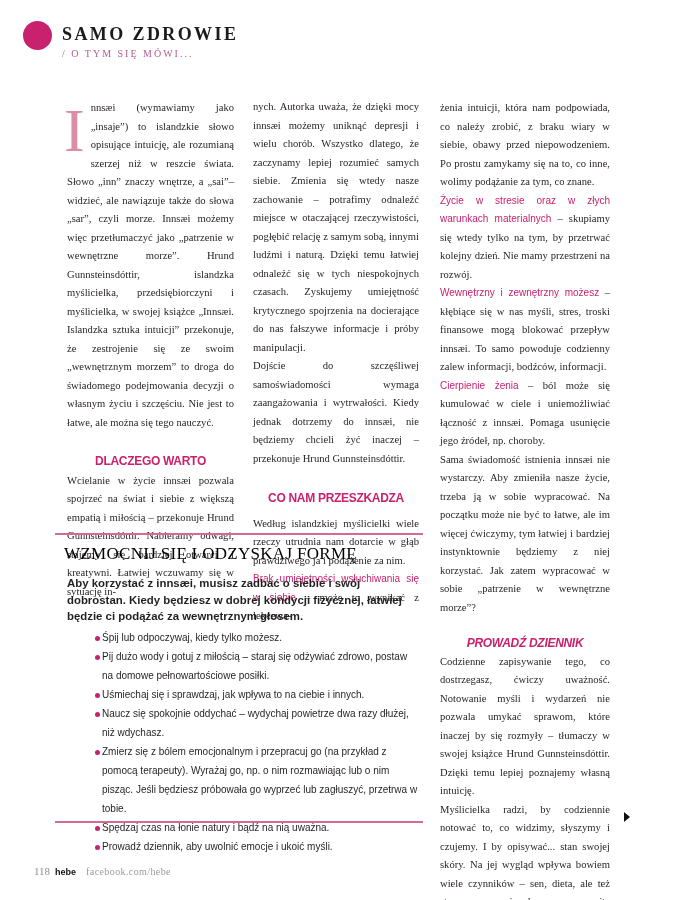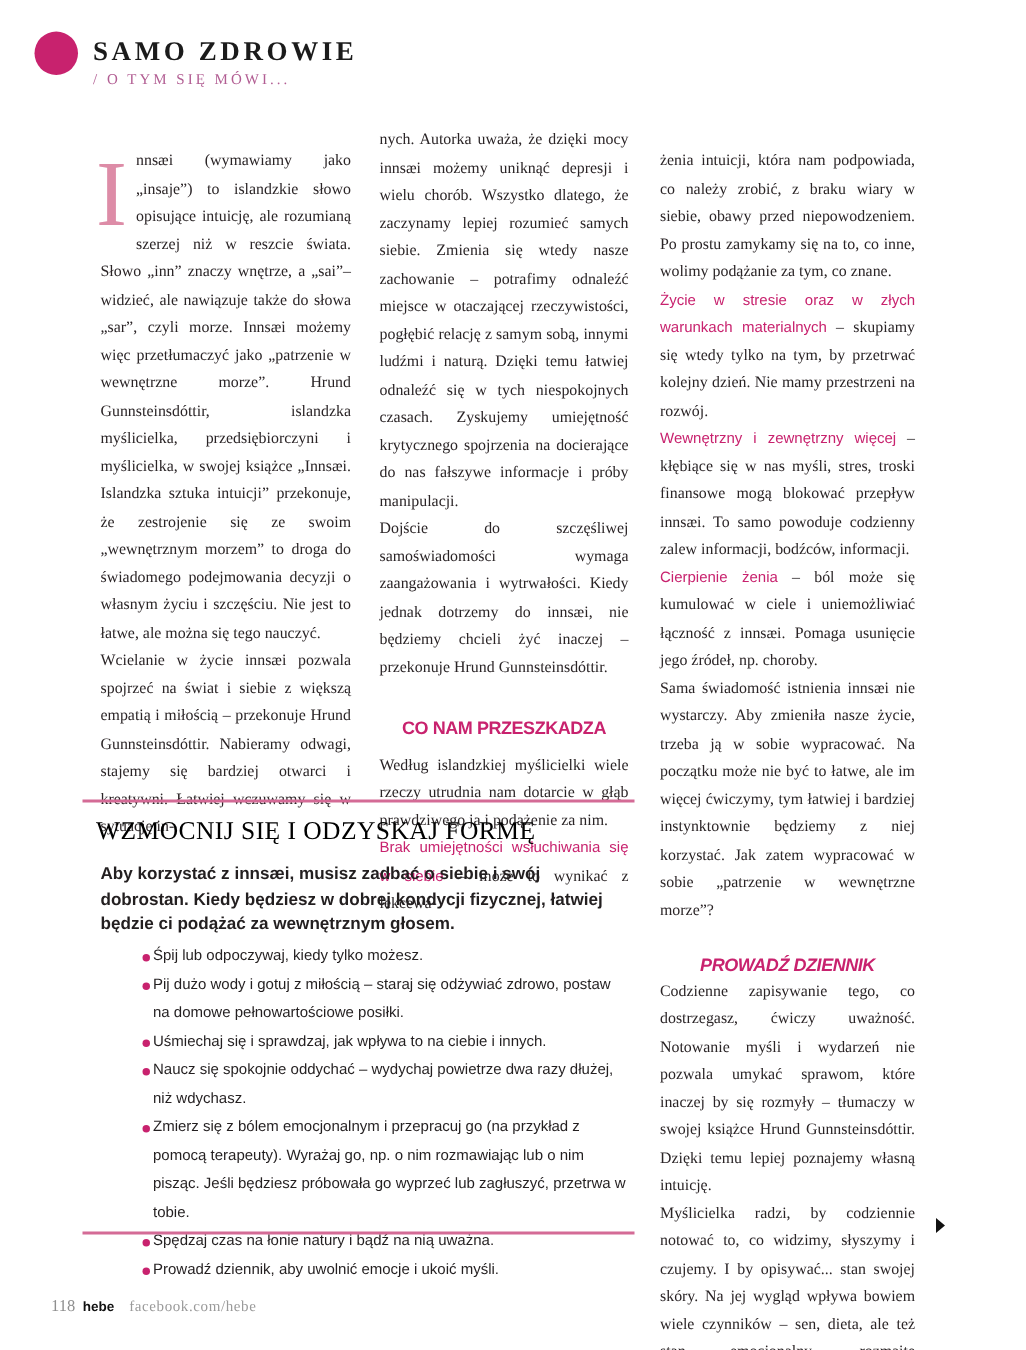--- a/index.html
+++ b/index.html
@@ -6,21 +6,21 @@
   html, body { width: 684px; height: 900px; background: #ffffff; overflow: hidden; }
   body { position: relative; font-family: "Liberation Serif", serif; color: #2a2426; }
 
   .header-dot { position: absolute; left: 23px; top: 21px; width: 29px; height: 29px; border-radius: 50%; background: #c8226e; }
   .section-title { position: absolute; left: 62px; top: 24px; font-family: "Liberation Serif", serif; font-weight: bold; font-size: 18px; letter-spacing: 2.4px; color: #1b1b1b; white-space: nowrap; }
   .section-sub { position: absolute; left: 62px; top: 48px; font-family: "Liberation Serif", serif; font-size: 10px; letter-spacing: 2px; color: #b25e93; white-space: nowrap; }
 
   .col { position: absolute; font-size: 10.6px; line-height: 18.5px; color: #2a2426; text-align: justify; }
   .col p { margin: 0; }
   .col1 { left: 67px; top: 99px; width: 167px; }
-  .col2 { left: 253px; top: 85px; width: 166px; }
+  .col2 { left: 253px; top: 98px; width: 166px; }
   .col3 { left: 440px; top: 99px; width: 170px; }
 
   .dropcap { float: left; font-family: "Liberation Serif", serif; font-size: 62px; line-height: 52px; height: 54px; color: #dd8ca7; margin: 3px 6px 0 -3px; padding-top: 2px; }
 
   .subhead { font-family: "Liberation Sans", sans-serif; font-weight: bold; font-size: 12px; color: #c8226e; text-align: center; letter-spacing: -0.3px; }
   .col1 .subhead { margin-top: 20px; margin-bottom: 1px; }
   .col2 .subhead { margin-top: 21px; margin-bottom: 7px; }
   .hl { font-family: "Liberation Sans", sans-serif; font-weight: normal; color: #c8226e; font-size: 10px; }
 
   .rule { position: absolute; height: 2px; background: #d46b96; }
@@ -45,35 +45,36 @@
 </style>
 </head>
 <body>
 
 <div class="header-dot"></div>
 <div class="section-title">SAMO ZDROWIE</div>
 <div class="section-sub">/ O TYM SIĘ MÓWI...</div>
 
 <div class="col col1">
   <p><span class="dropcap">I</span><span>nnsæi (wymawiamy jako „insaje”) to islandzkie słowo opisujące intuicję, ale rozumianą szerzej niż w reszcie świata. Słowo „inn” znaczy wnętrze, a „sai”– widzieć, ale nawiązuje także do słowa „sar”, czyli morze. Innsæi możemy więc przetłumaczyć jako „patrzenie w wewnętrzne morze”. Hrund Gunnsteinsdóttir, islandzka myślicielka, przedsiębiorczyni i myślicielka, w swojej książce „Innsæi. Islandzka sztuka intuicji” przekonuje, że zestrojenie się ze swoim „wewnętrznym morzem” to droga do świadomego podejmowania decyzji o własnym życiu i szczęściu. Nie jest to łatwe, ale można się tego nauczyć.</span></p>
+  <div class="subhead">DLACZEGO WARTO</div>
   <p>Wcielanie w życie innsæi pozwala spojrzeć na świat i siebie z większą empatią i miłością – przekonuje Hrund Gunnsteinsdóttir. Nabieramy odwagi, stajemy się bardziej otwarci i kreatywni. Łatwiej wczuwamy się w sytuację in-</p>
 </div>
 
 <div class="col col2">
   <p>nych. Autorka uważa, że dzięki mocy innsæi możemy uniknąć depresji i wielu chorób. Wszystko dlatego, że zaczynamy lepiej rozumieć samych siebie. Zmienia się wtedy nasze zachowanie – potrafimy odnaleźć miejsce w otaczającej rzeczywistości, pogłębić relację z samym sobą, innymi ludźmi i naturą. Dzięki temu łatwiej odnaleźć się w tych niespokojnych czasach. Zyskujemy umiejętność krytycznego spojrzenia na docierające do nas fałszywe informacje i próby manipulacji.</p>
   <p>Dojście do szczęśliwej samoświadomości wymaga zaangażowania i wytrwałości. Kiedy jednak dotrzemy do innsæi, nie będziemy chcieli żyć inaczej – przekonuje Hrund Gunnsteinsdóttir.</p>
   <div class="subhead">CO NAM PRZESZKADZA</div>
   <p>Według islandzkiej myślicielki wiele rzeczy utrudnia nam dotarcie w głąb prawdziwego ja i podążenie za nim.</p>
   <p><span class="hl">Brak umiejętności wsłuchiwania się w siebie</span><span> – może to wynikać z lekcewa-</span></p>
 </div>
 
 <div class="col col3">
   <p>żenia intuicji, która nam podpowiada, co należy zrobić, z braku wiary w siebie, obawy przed niepowodzeniem. Po prostu zamykamy się na to, co inne, wolimy podążanie za tym, co znane.</p>
   <p><span class="hl">Życie w stresie oraz w złych warunkach materialnych</span><span> – skupiamy się wtedy tylko na tym, by przetrwać kolejny dzień. Nie mamy przestrzeni na rozwój.</span></p>
-  <p><span class="hl">Wewnętrzny i zewnętrzny więcej</span><span> – kłębiące się w nas myśli, stres, troski finansowe mogą blokować przepływ innsæi. To samo powoduje codzienny zalew informacji, bodźców, informacji.</span></p>
+  <p><span class="hl">Wewnętrzny i zewnętrzny możesz</span><span> – kłębiące się w nas myśli, stres, troski finansowe mogą blokować przepływ innsæi. To samo powoduje codzienny zalew informacji, bodźców, informacji.</span></p>
   <p><span class="hl">Cierpienie żenia</span><span> – ból może się kumulować w ciele i uniemożliwiać łączność z innsæi. Pomaga usunięcie jego źródeł, np. choroby.</span></p>
   <p>Sama świadomość istnienia innsæi nie wystarczy. Aby zmieniła nasze życie, trzeba ją w sobie wypracować. Na początku może nie być to łatwe, ale im więcej ćwiczymy, tym łatwiej i bardziej instynktownie będziemy z niej korzystać. Jak zatem wypracować w sobie „patrzenie w wewnętrzne morze”?</p>
   <div class="subhead dz">PROWADŹ DZIENNIK</div>
   <p>Codzienne zapisywanie tego, co dostrzegasz, ćwiczy uważność. Notowanie myśli i wydarzeń nie pozwala umykać sprawom, które inaczej by się rozmyły – tłumaczy w swojej książce Hrund Gunnsteinsdóttir. Dzięki temu lepiej poznajemy własną intuicję.</p>
   <p>Myślicielka radzi, by codziennie notować to, co widzimy, słyszymy i czujemy. I by opisywać... stan swojej skóry. Na jej wygląd wpływa bowiem wiele czynników – sen, dieta, ale też stan emocjonalny, rozmaite wydarzenia, a nawet pora dnia. Spróbuj rozpoznać, jakie okoliczności towarzyszą ci, gdy zmienia się twoja skóra.</p>
 </div>
 
 <div class="rule rule-top"></div>
 <div class="box-title">WZMOCNIJ SIĘ I ODZYSKAJ FORMĘ</div>
 <div class="box-lead">Aby korzystać z innsæi, musisz zadbać o siebie i swój dobrostan. Kiedy będziesz w dobrej kondycji fizycznej, łatwiej będzie ci podążać za wewnętrznym głosem.</div>

